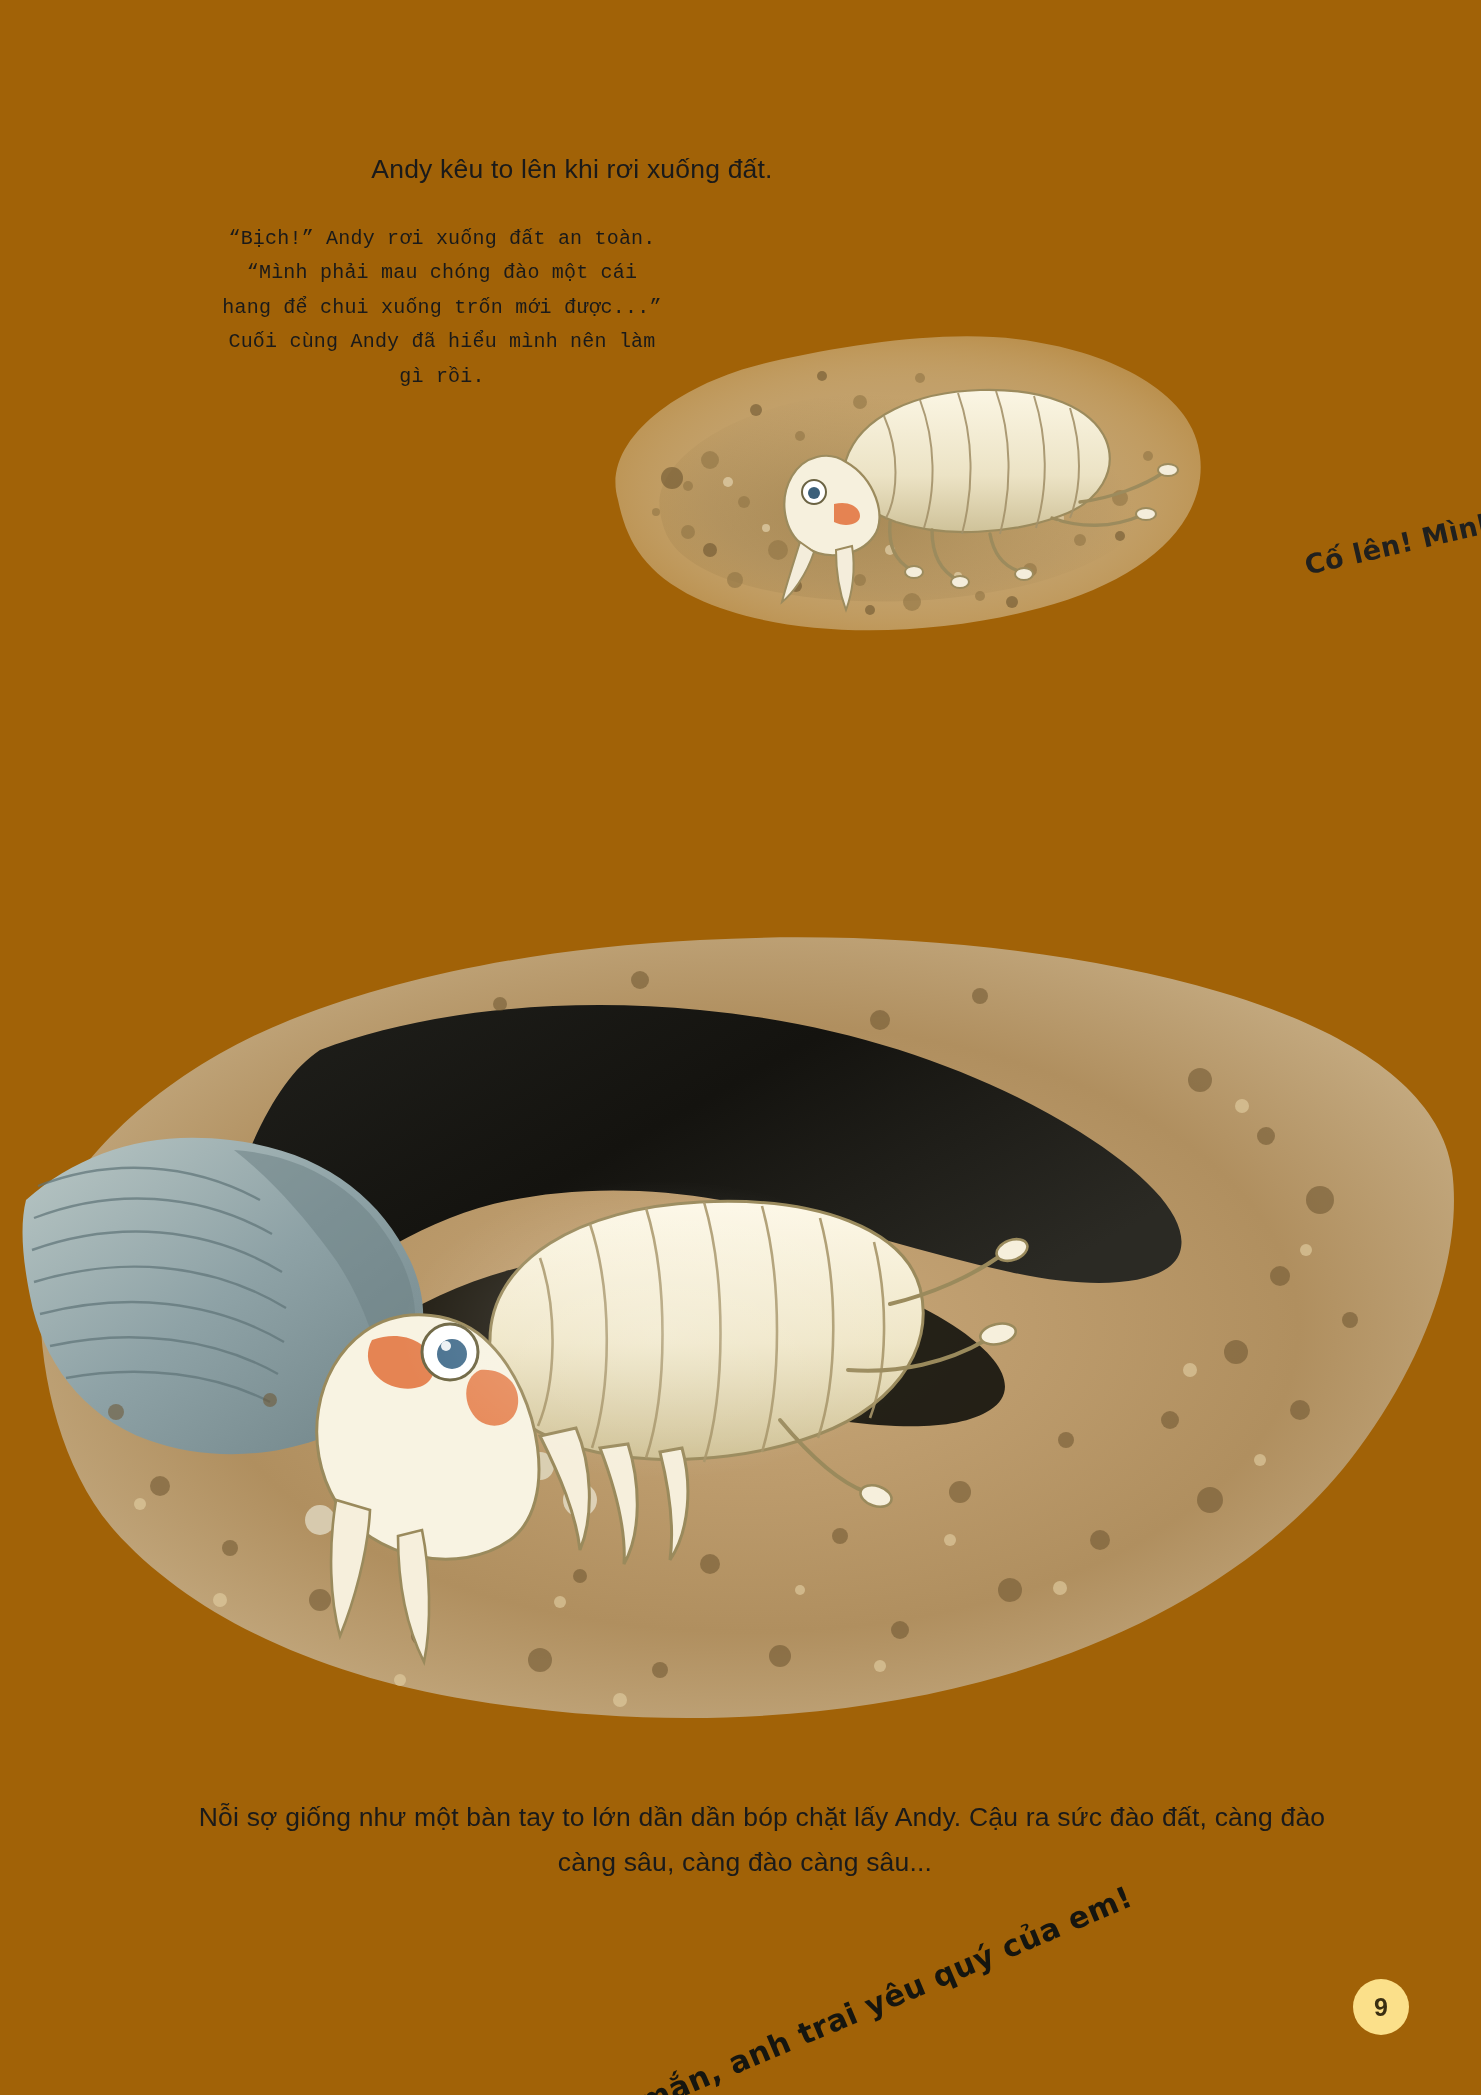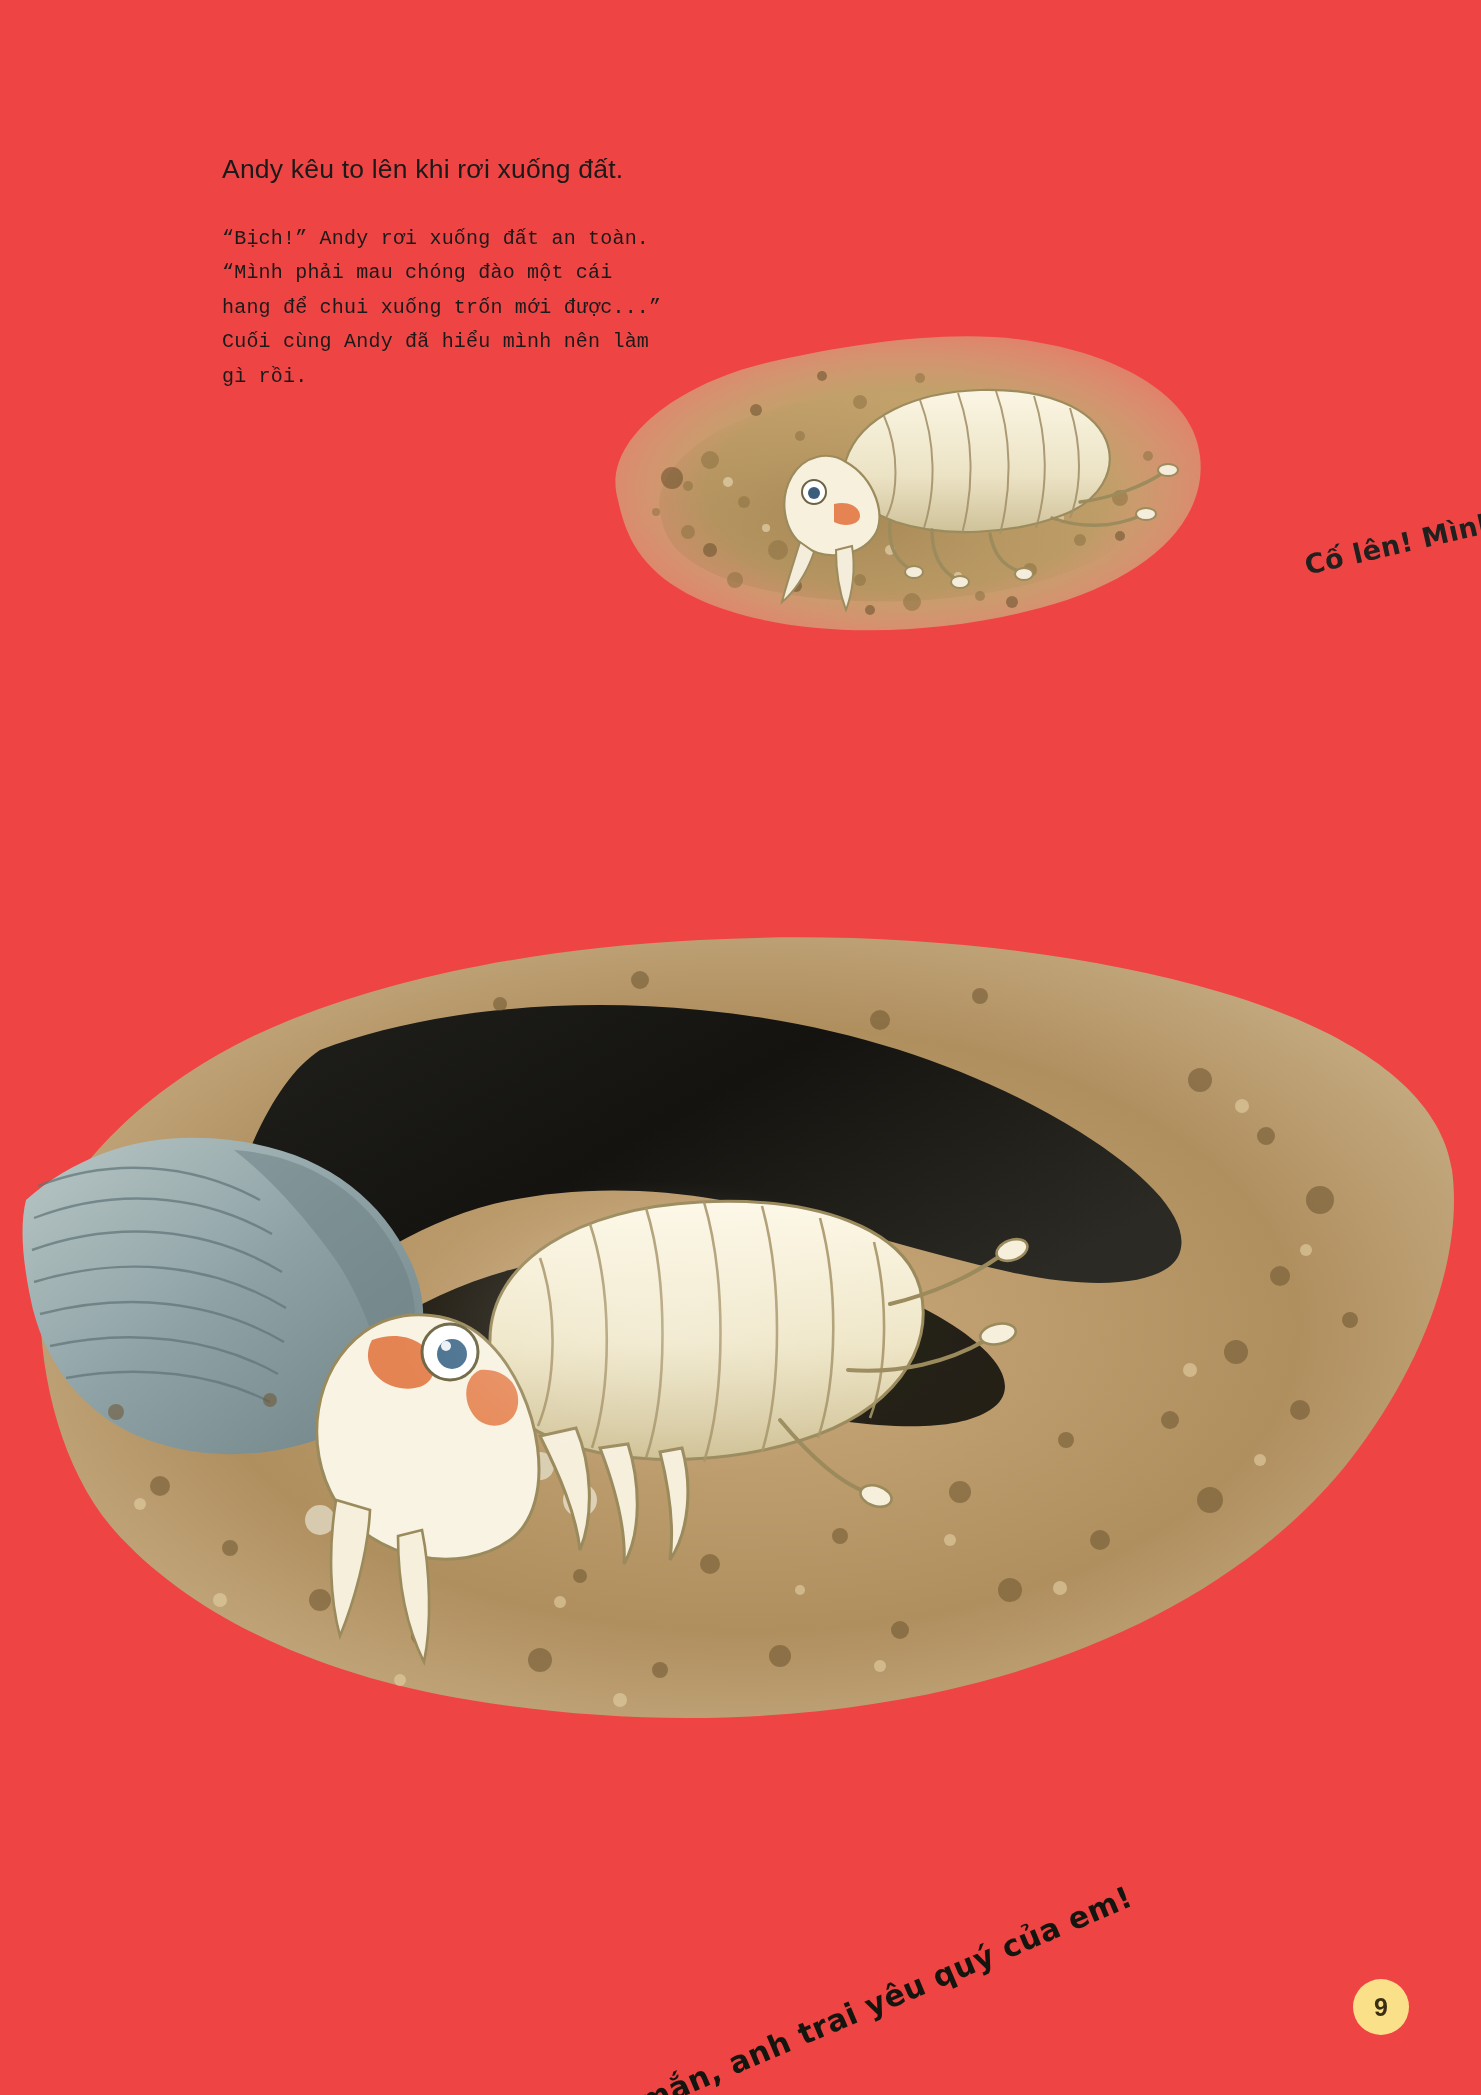--- a/index.html
+++ b/index.html
@@ -10,21 +10,22 @@
   body {
     width: 1481px;
     height: 2095px;
     position: relative;
     font-family: "Liberation Sans", sans-serif;
     overflow: hidden;
   }
   .page {
     position: absolute;
     inset: 0;
-    background: #ef4444;
+    background: #a16207;
+    text-align: center;
   }
 
   
   .para {
     position: absolute;
     color: #1a1a1a;
     font-family: "Liberation Sans", sans-serif;
     line-height: 1.62;
     letter-spacing: 0.2px;
   }
@@ -383,16 +384,19 @@
           <ellipse cx="978" cy="434" rx="18" ry="10" transform="rotate(-12 978 434)"></ellipse>
           <ellipse cx="992" cy="350" rx="16" ry="10" transform="rotate(-20 992 350)"></ellipse>
         </g>
       </g>
 
       <ellipse cx="640" cy="430" rx="260" ry="150" fill="url(#glowGrad)" opacity="0.35"></ellipse>
     </svg>
     <div class="caption-hand" id="caption-2">Em cũng chúc anh may mắn, anh trai yêu quý của em!</div>
   </div>
 
+  <div class="para" id="para-4">
+    <span class="first-indent"></span><span>Nỗi sợ giống như một bàn tay to lớn dần dần bóp chặt lấy Andy. Cậu ra sức đào đất, càng đào càng sâu, càng đào càng sâu...</span>
+  </div>
 
   <div id="page-number-badge">9</div>
 
 </div>
 
 </body></html>

